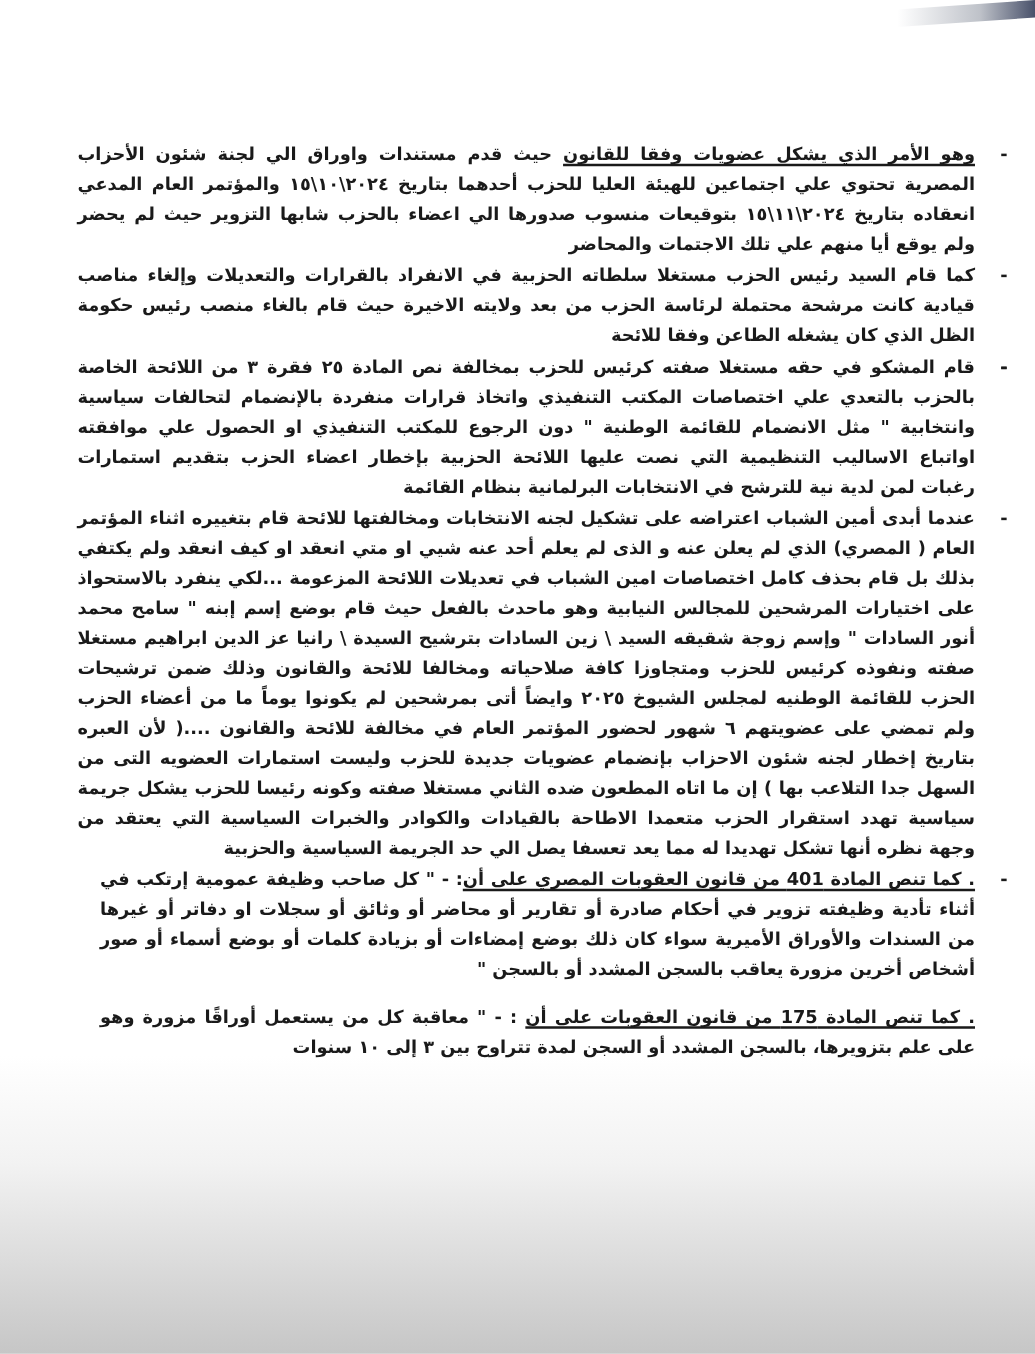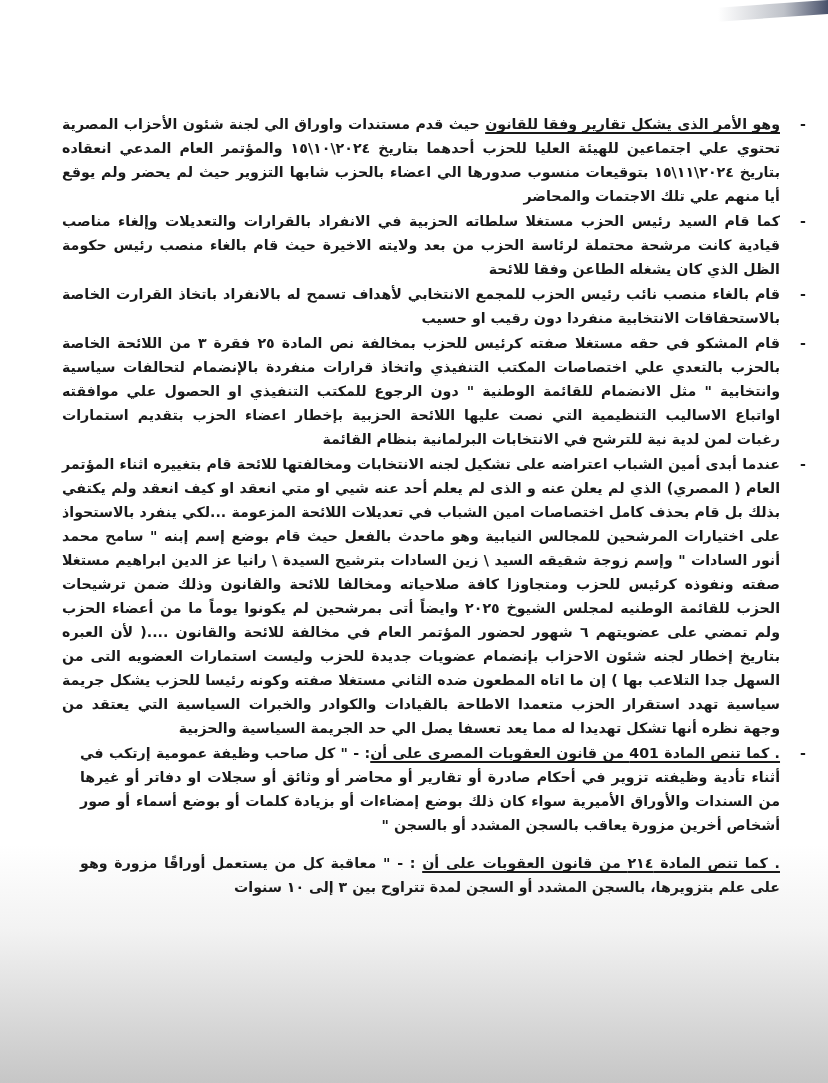--- a/index.html
+++ b/index.html
@@ -59,31 +59,30 @@
 </style>
 </head>
 <body>
 
 <div class="corner-shadow"></div>
 
 <div class="page">
 
   <p class="item">
     <span class="bullet">-</span>
-    <span class="u2">وهو الأمر الذي يشكل تقارير وفقا للقانون</span><span> حيث قدم مستندات واوراق الي لجنة شئون الأحزاب المصرية تحتوي علي اجتماعين للهيئة العليا للحزب أحدهما بتاريخ ٢٠٢٤\١٠\١٥ والمؤتمر العام المدعي انعقاده بتاريخ ٢٠٢٤\١١\١٥  بتوقيعات منسوب صدورها الي اعضاء بالحزب شابها التزوير حيث لم يحضر ولم يوقع أيا منهم علي تلك الاجتمات والمحاضر</span>
+    <span class="u2">وهو الأمر الذي يشكل عضويات وفقا للقانون</span><span> حيث قدم مستندات واوراق الي لجنة شئون الأحزاب المصرية تحتوي علي اجتماعين للهيئة العليا للحزب أحدهما بتاريخ ٢٠٢٤\١٠\١٥ والمؤتمر العام المدعي انعقاده بتاريخ ٢٠٢٤\١١\١٥  بتوقيعات منسوب صدورها الي اعضاء بالحزب شابها التزوير حيث لم يحضر ولم يوقع أيا منهم علي تلك الاجتمات والمحاضر</span>
   </p>
 
   <p class="item spaced">
     <span class="bullet">-</span>
     <span>كما قام السيد رئيس الحزب مستغلا سلطاته الحزبية في الانفراد بالقرارات والتعديلات وإلغاء مناصب قيادية كانت مرشحة محتملة لرئاسة الحزب من بعد ولايته الاخيرة حيث قام بالغاء منصب رئيس حكومة الظل الذي كان يشغله الطاعن وفقا للائحة</span>
   </p>
 
   <p class="item spaced">
     <span class="bullet">-</span>
-    <span>قام بالغاء منصب نائب رئيس الحزب للمجمع الانتخابي لأهداف تسمح له بالانفراد باتخاذ القرارت الخاصة بالاستحقاقات الانتخابية منفردا دون رقيب او حسيب</span>
   </p>
 
   <p class="item spaced">
     <span class="bullet">-</span>
     <span>قام المشكو في حقه مستغلا صفته كرئيس للحزب بمخالفة نص المادة ٢٥ فقرة ٣ من اللائحة الخاصة بالحزب بالتعدي علي اختصاصات المكتب التنفيذي واتخاذ قرارات منفردة بالإنضمام لتحالفات سياسية وانتخابية " مثل الانضمام للقائمة الوطنية " دون الرجوع للمكتب التنفيذي او الحصول علي موافقته اواتباع الاساليب التنظيمية التي نصت عليها اللائحة الحزبية  بإخطار اعضاء الحزب بتقديم استمارات رغبات لمن لدية نية للترشح في الانتخابات البرلمانية بنظام القائمة</span>
   </p>
 
   <p class="item spaced">
     <span class="bullet">-</span>
     <span>عندما أبدى أمين الشباب اعتراضه على تشكيل لجنه الانتخابات ومخالفتها للائحة قام بتغييره اثناء المؤتمر العام ( </span><span class="u">المصري</span><span>) الذي لم يعلن عنه و </span><span class="u">الذى لم يعلم أحد عنه  شيي او متي انعقد او كيف انعقد</span><span>  ولم يكتفي بذلك بل قام بحذف كامل اختصاصات امين الشباب في تعديلات اللائحة المزعومة ...لكي ينفرد بالاستحواذ على اختيارات المرشحين للمجالس النيابية وهو ماحدث بالفعل حيث قام بوضع إسم إبنه  " سامح محمد أنور السادات " وإسم زوجة  شقيقه السيد \ زين السادات بترشيح السيدة \ رانيا عز الدين ابراهيم مستغلا صفته ونفوذه كرئيس للحزب ومتجاوزا كافة صلاحياته ومخالفا للائحة والقانون  وذلك ضمن ترشيحات الحزب للقائمة الوطنيه لمجلس الشيوخ ٢٠٢٥ وايضاً أتى بمرشحين لم يكونوا يوماً ما  من أعضاء الحزب ولم تمضي على عضويتهم ٦ شهور لحضور المؤتمر العام في مخالفة للائحة والقانون ....( لأن العبره بتاريخ إخطار لجنه شئون الاحزاب بإنضمام عضويات جديدة للحزب وليست استمارات العضويه التى من السهل جدا التلاعب بها ) إن ما اتاه المطعون          ضده الثاني مستغلا صفته وكونه رئيسا للحزب يشكل جريمة سياسية تهدد استقرار الحزب متعمدا الاطاحة بالقيادات والكوادر والخبرات السياسية التي يعتقد من وجهة نظره أنها تشكل تهديدا له مما يعد تعسفا يصل الي حد الجريمة السياسية والحزبية</span>
@@ -92,16 +91,16 @@
   <p class="item spaced">
     <span class="bullet">-</span>
   </p>
 
   <p class="para">
     <span class="u2">. كما تنص المادة 401 من قانون العقوبات المصري  على أن</span><span>: - " كل صاحب وظيفة عمومية إرتكب في أثناء تأدية وظيفته تزوير في أحكام صادرة أو تقارير أو محاضر أو وثائق أو سجلات او دفاتر أو غيرها من السندات والأوراق الأميرية سواء كان ذلك بوضع إمضاءات أو بزيادة كلمات أو بوضع أسماء أو صور أشخاص أخرين مزورة يعاقب بالسجن المشدد أو بالسجن "</span>
   </p>
 
 
   <p class="para gap">
-    <span class="u2">. كما تنص المادة ٢١٤ من قانون العقوبات على أن</span><span> : - "  معاقبة كل من يستعمل أوراقًا مزورة وهو على علم بتزويرها، بالسجن المشدد أو السجن لمدة تتراوح بين ٣ إلى ١٠ سنوات</span>
+    <span class="u2">. كما تنص المادة 175 من قانون العقوبات على أن</span><span> : - "  معاقبة كل من يستعمل أوراقًا مزورة وهو على علم بتزويرها، بالسجن المشدد أو السجن لمدة تتراوح بين ٣ إلى ١٠ سنوات</span>
   </p>
 
 </div>
 
 </body></html>

